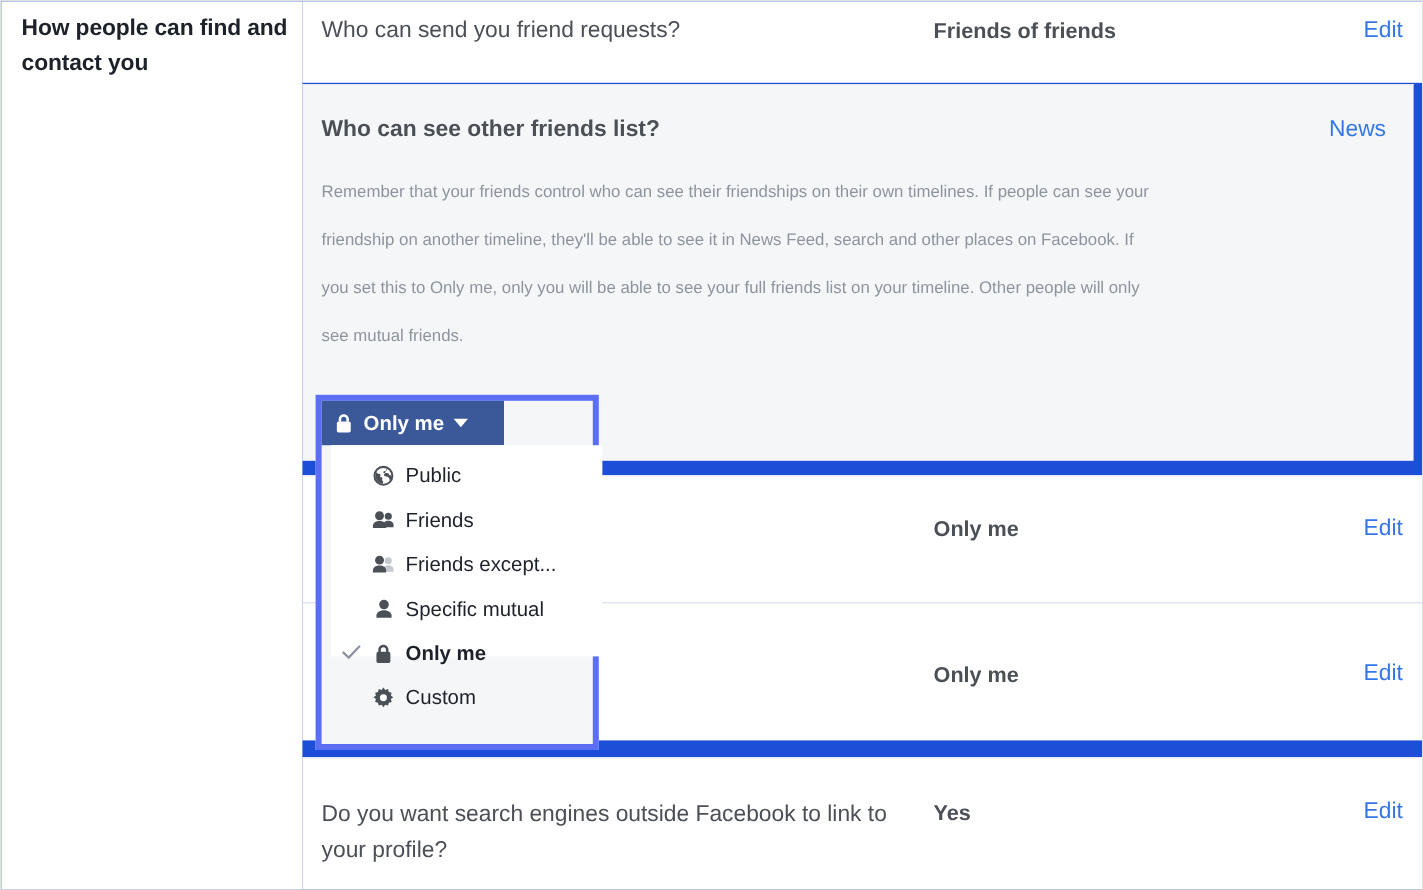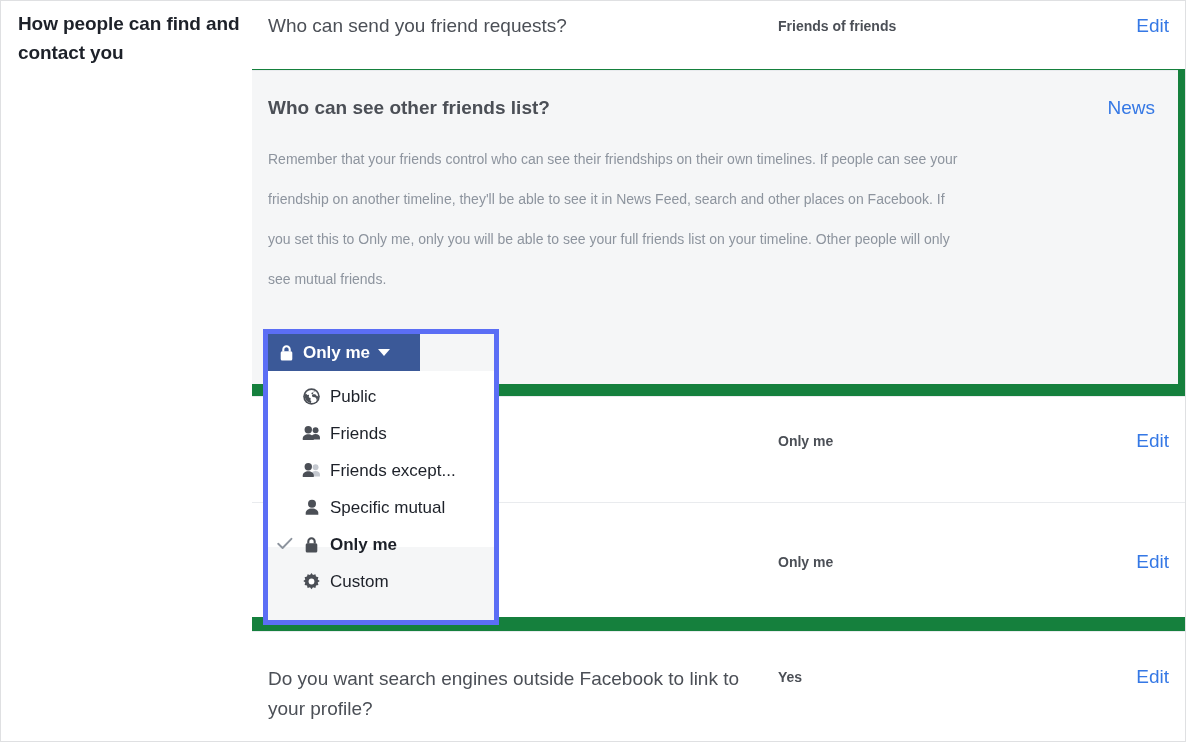--- a/index.html
+++ b/index.html
@@ -13,21 +13,21 @@
     height: 742px;
     overflow: hidden;
     -webkit-font-smoothing: antialiased;
   }
   .page {
     position: relative;
     width: 1186px;
     height: 742px;
     box-sizing: border-box;
     border: 1px solid #dfe0e2;
-    background: #15803d;
+    background: #1d4ed8;
     overflow: hidden;
   }
 
   
   .section-col {
     position: absolute;
     left: 0;
     top: 0;
     width: 251px;
     height: 742px;
@@ -65,21 +65,21 @@
   .row-question {
     position: absolute;
     left: 16px;
     font-size: 19px;
     line-height: 30px;
     color: #4b4f56;
     font-weight: normal;
   }
   .row-value {
     position: absolute;
-    font-size: 14px;
+    font-size: 18px;
     line-height: 30px;
     color: #4b4f56;
     font-weight: bold;
   }
   .row-edit {
     position: absolute;
     right: 16px;
     font-size: 19px;
     line-height: 30px;
     color: #3578e5;
@@ -170,21 +170,21 @@
   .caret-down {
     width: 0; height: 0;
     margin-left: 8px;
     border-left: 6px solid transparent;
     border-right: 6px solid transparent;
     border-top: 7px solid #ffffff;
   }
 
   #audience-menu {
     position: absolute;
-    left: 0;
+    left: 8px;
     top: 37px;
     width: 226px;
     height: 176px;
     background: #ffffff;
     box-sizing: border-box;
     padding-top: 7px;
   }
   .menu-item {
     position: relative;
     height: 37px;

